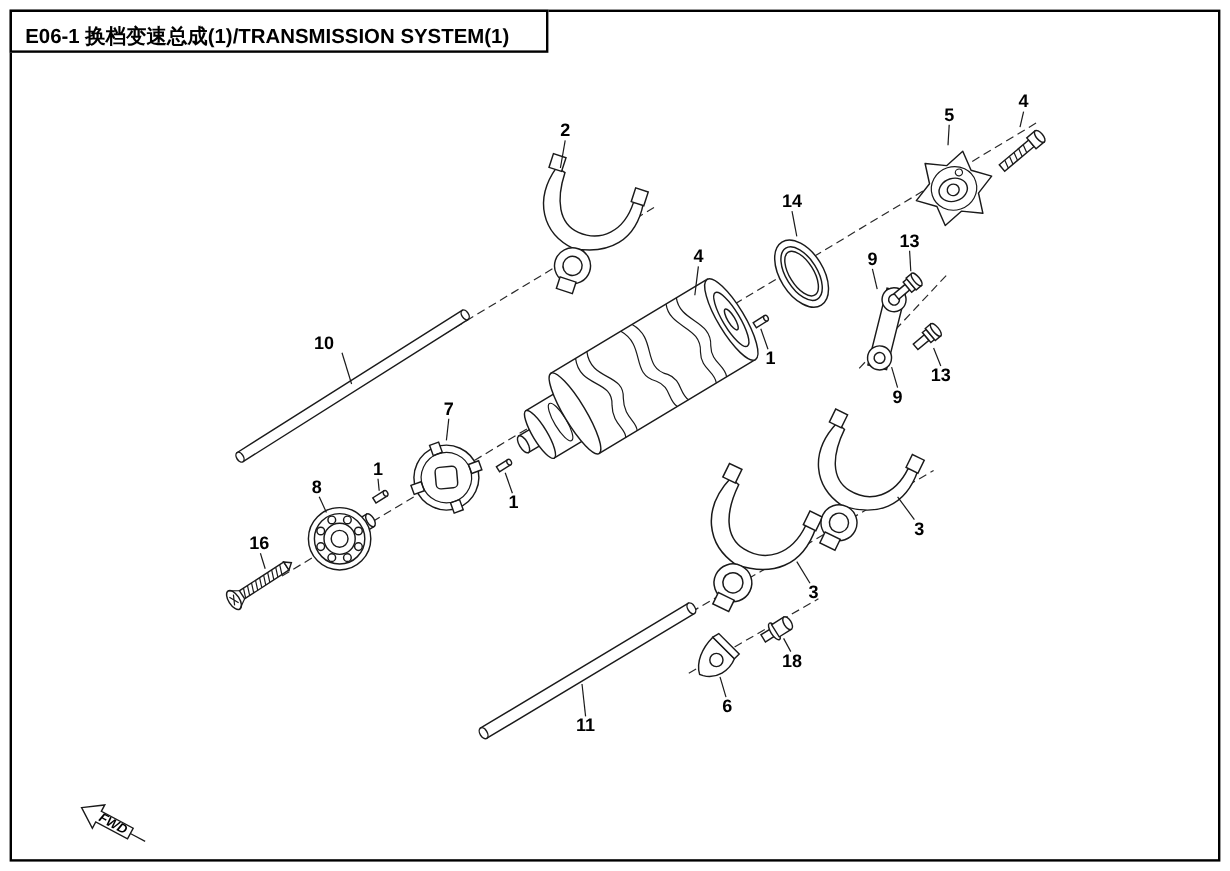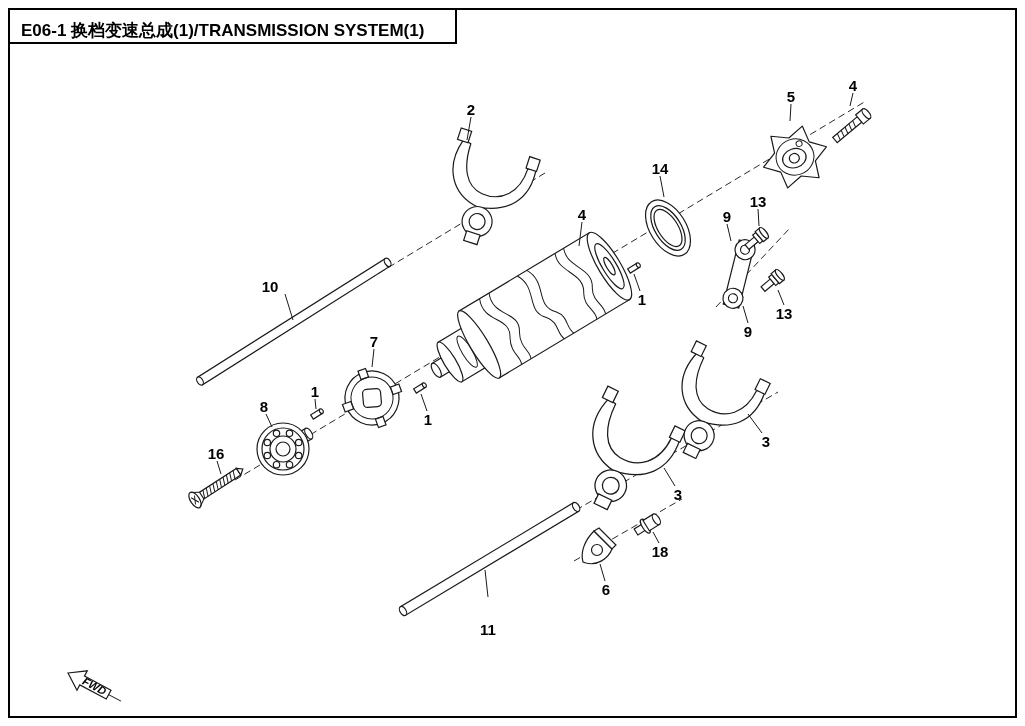--- a/index.html
+++ b/index.html
@@ -247,16 +247,16 @@
       <span class="callout" style="left: 748px; top: 331px;">9</span>
       <span class="callout" style="left: 374px; top: 341px;">7</span>
       <span class="callout" style="left: 315px; top: 391px;">1</span>
       <span class="callout" style="left: 264px; top: 406px;">8</span>
       <span class="callout" style="left: 428px; top: 419px;">1</span>
       <span class="callout" style="left: 766px; top: 441px;">3</span>
       <span class="callout" style="left: 216px; top: 453px; text-align: right;">16</span>
       <span class="callout" style="left: 678px; top: 494px;">3</span>
       <span class="callout" style="left: 660px; top: 551px;">18</span>
       <span class="callout" style="left: 606px; top: 589px;">6</span>
-      <span class="callout" style="left: 488px; top: 605px; margin-top: 24px;">11</span>
+      <span class="callout" style="left: 488px; top: 605px;">11</span>
     </div>
 
 </div>
 
 </body></html>

